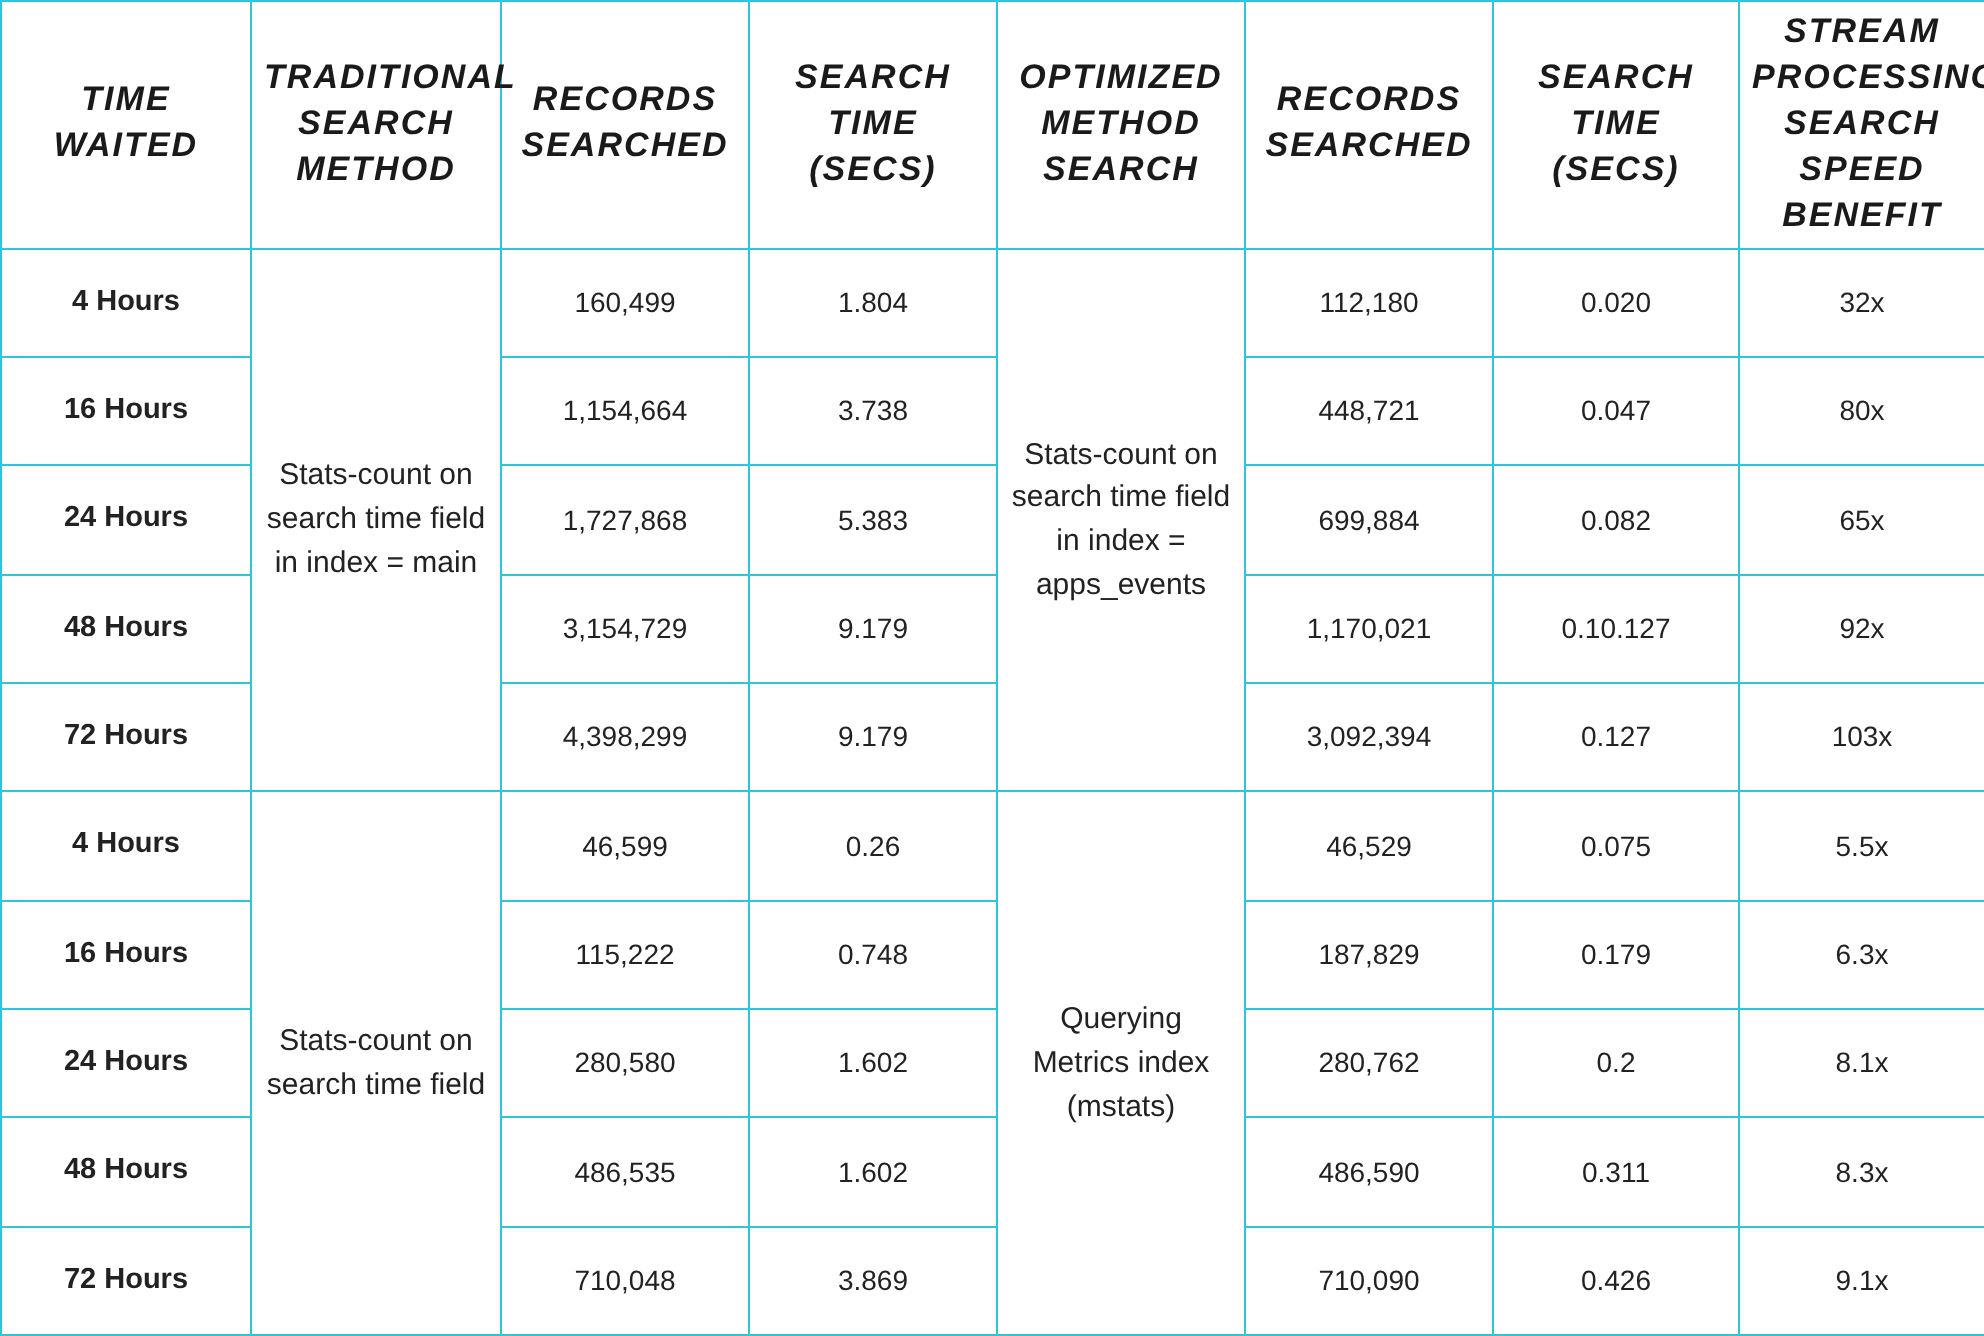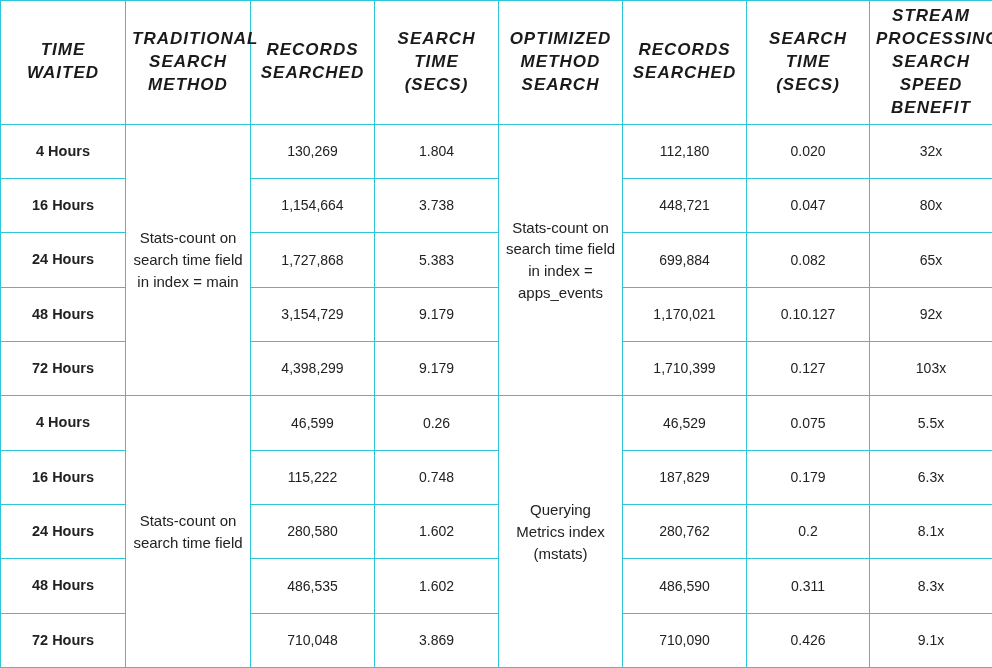--- a/index.html
+++ b/index.html
@@ -94,21 +94,21 @@
         <th>RECORDS SEARCHED</th>
         <th>SEARCH TIME (SECS)</th>
         <th>STREAM PROCESSING SEARCH SPEED BENEFIT</th>
       </tr>
     </thead>
     <tbody>
 
       <tr class="thick-divider">
         <td class="time-cell">4 Hours</td>
         <td class="method-cell" rowspan="5">Stats-count on search time field in index = main</td>
-        <td>130,269</td>
+        <td>160,499</td>
         <td>1.804</td>
         <td class="method-cell" rowspan="5">Stats-count on search time field in index = apps_events</td>
         <td>112,180</td>
         <td>0.020</td>
         <td>32x</td>
       </tr>
       <tr>
         <td class="time-cell">16 Hours</td>
         <td>1,154,664</td>
         <td>3.738</td>
@@ -129,21 +129,21 @@
         <td>3,154,729</td>
         <td>9.179</td>
         <td>1,170,021</td>
         <td>0.10.127</td>
         <td>92x</td>
       </tr>
       <tr>
         <td class="time-cell">72 Hours</td>
         <td>4,398,299</td>
         <td>9.179</td>
-        <td>1,710,399</td>
+        <td>3,092,394</td>
         <td>0.127</td>
         <td>103x</td>
       </tr>
 
       <tr class="thick-divider">
         <td class="time-cell">4 Hours</td>
         <td class="method-cell" rowspan="5">Stats-count on search time field</td>
         <td>46,599</td>
         <td>0.26</td>
         <td class="method-cell" rowspan="5">Querying Metrics index (mstats)</td>

